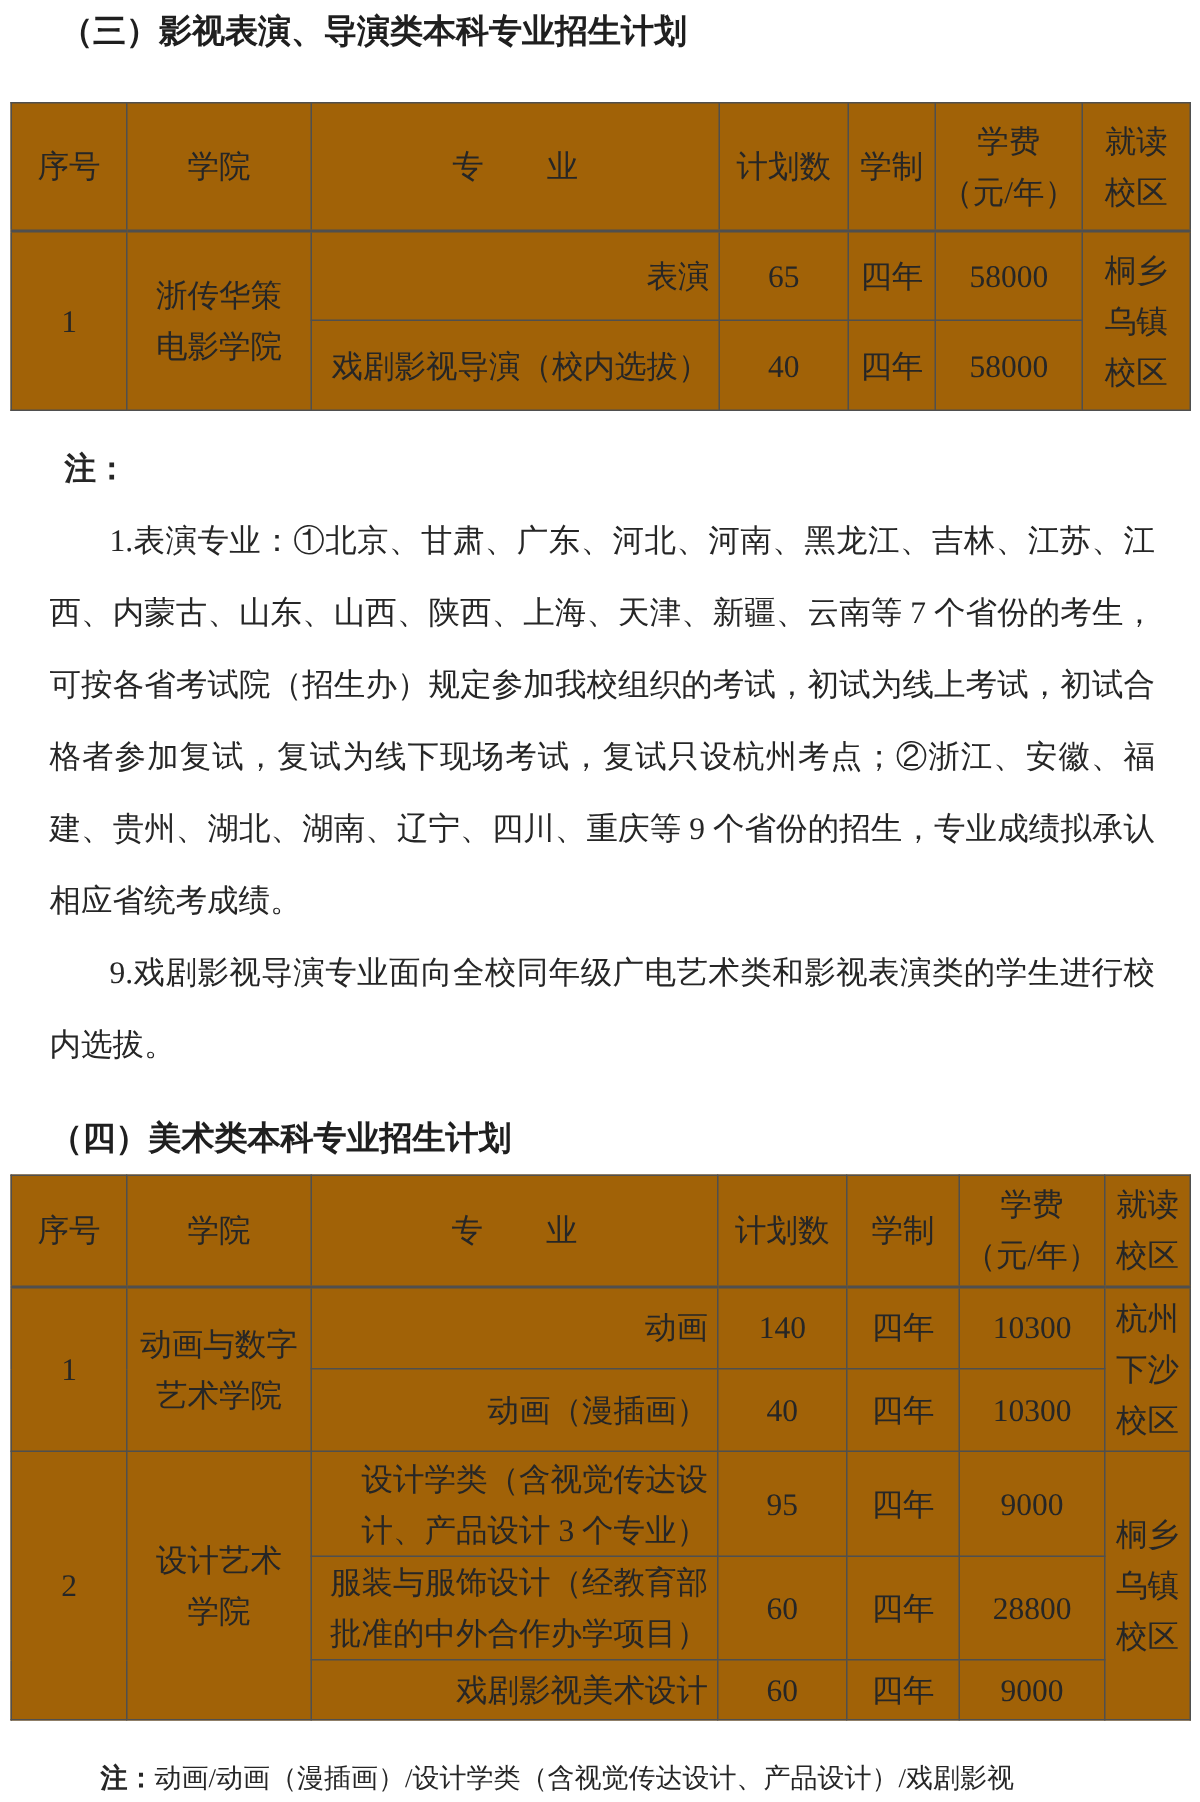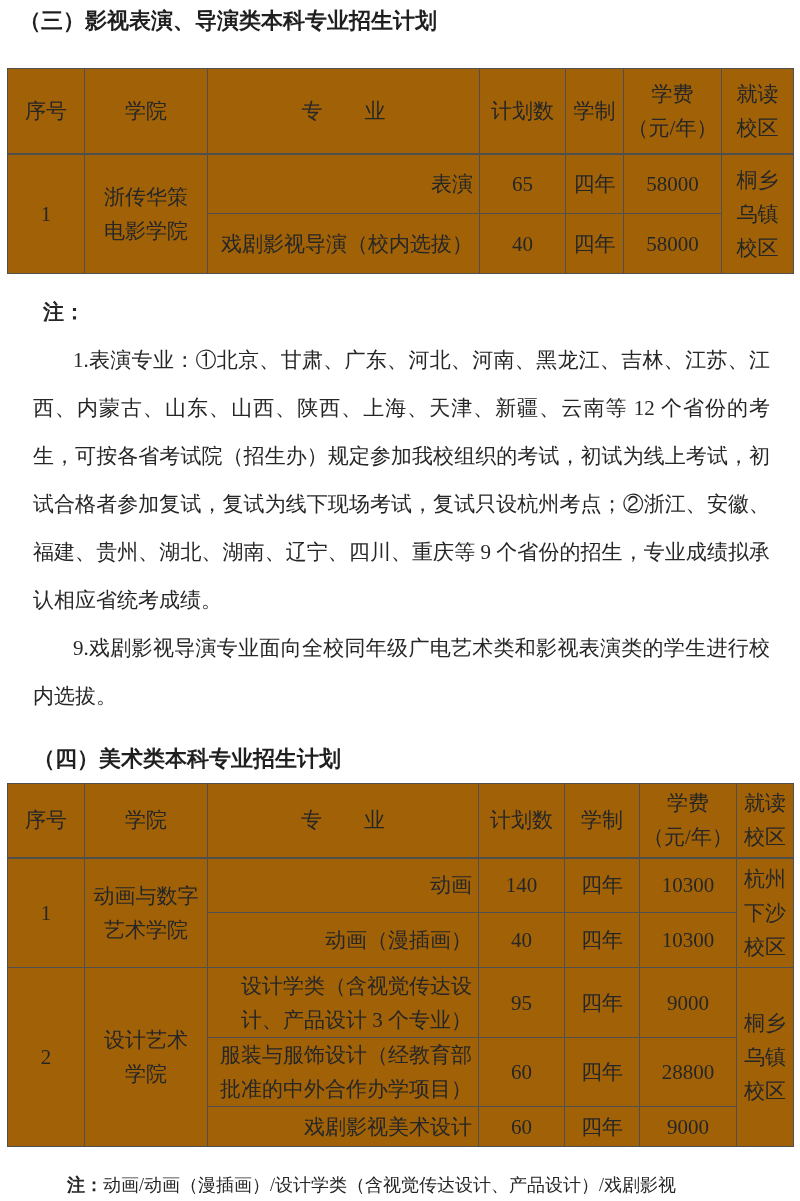--- a/index.html
+++ b/index.html
@@ -13,21 +13,21 @@
   }
   .sec-heading{
     position:absolute;
     margin:0;
     font-size:22px;
     font-weight:bold;
     line-height:26px;
     color:#1f1f1f;
     white-space:nowrap;
   }
-  #heading-3{left:19px;top:8px;}
+  #heading-3{left:40px;top:8px;}
   #heading-4{left:33px;top:746px;}
 
   table.tbl{
     position:absolute;
     border-collapse:collapse;
     table-layout:fixed;
     background:#a16207;
   }
   #table-1{left:7px;top:68px;}
   #table-2{left:7px;top:783px;}
@@ -123,21 +123,21 @@
         <td class="major-cell">戏剧影视导演（校内选拔）</td>
         <td>40</td>
         <td>四年</td>
         <td>58000</td>
       </tr>
     </tbody>
   </table>
 
   <div class="notes">
     <div class="note-label">注：</div>
-    <p>1.表演专业：①北京、甘肃、广东、河北、河南、黑龙江、吉林、江苏、江西、内蒙古、山东、山西、陕西、上海、天津、新疆、云南等 12 个省份的考生，可按各省考试院（招生办）规定参加我校组织的考试，初试为线上考试，初试合格者参加复试，复试为线下现场考试，复试只设杭州考点；②浙江、安徽、福建、贵州、湖北、湖南、辽宁、四川、重庆等 9 个省份的招生，专业成绩拟承认相应省统考成绩。</p>
+    <p>1.表演专业：①北京、甘肃、广东、河北、河南、黑龙江、吉林、江苏、江西、内蒙古、山东、山西、陕西、上海、天津、新疆、云南等 7 个省份的考生，可按各省考试院（招生办）规定参加我校组织的考试，初试为线上考试，初试合格者参加复试，复试为线下现场考试，复试只设杭州考点；②浙江、安徽、福建、贵州、湖北、湖南、辽宁、四川、重庆等 9 个省份的招生，专业成绩拟承认相应省统考成绩。</p>
     <p>9.戏剧影视导演专业面向全校同年级广电艺术类和影视表演类的学生进行校内选拔。</p>
   </div>
 
   <h2 class="sec-heading" id="heading-4">（四）美术类本科专业招生计划</h2>
 
   <table class="tbl" id="table-2">
     <colgroup>
       <col style="width:77px">
         <col style="width:123px">
         <col style="width:271px">

